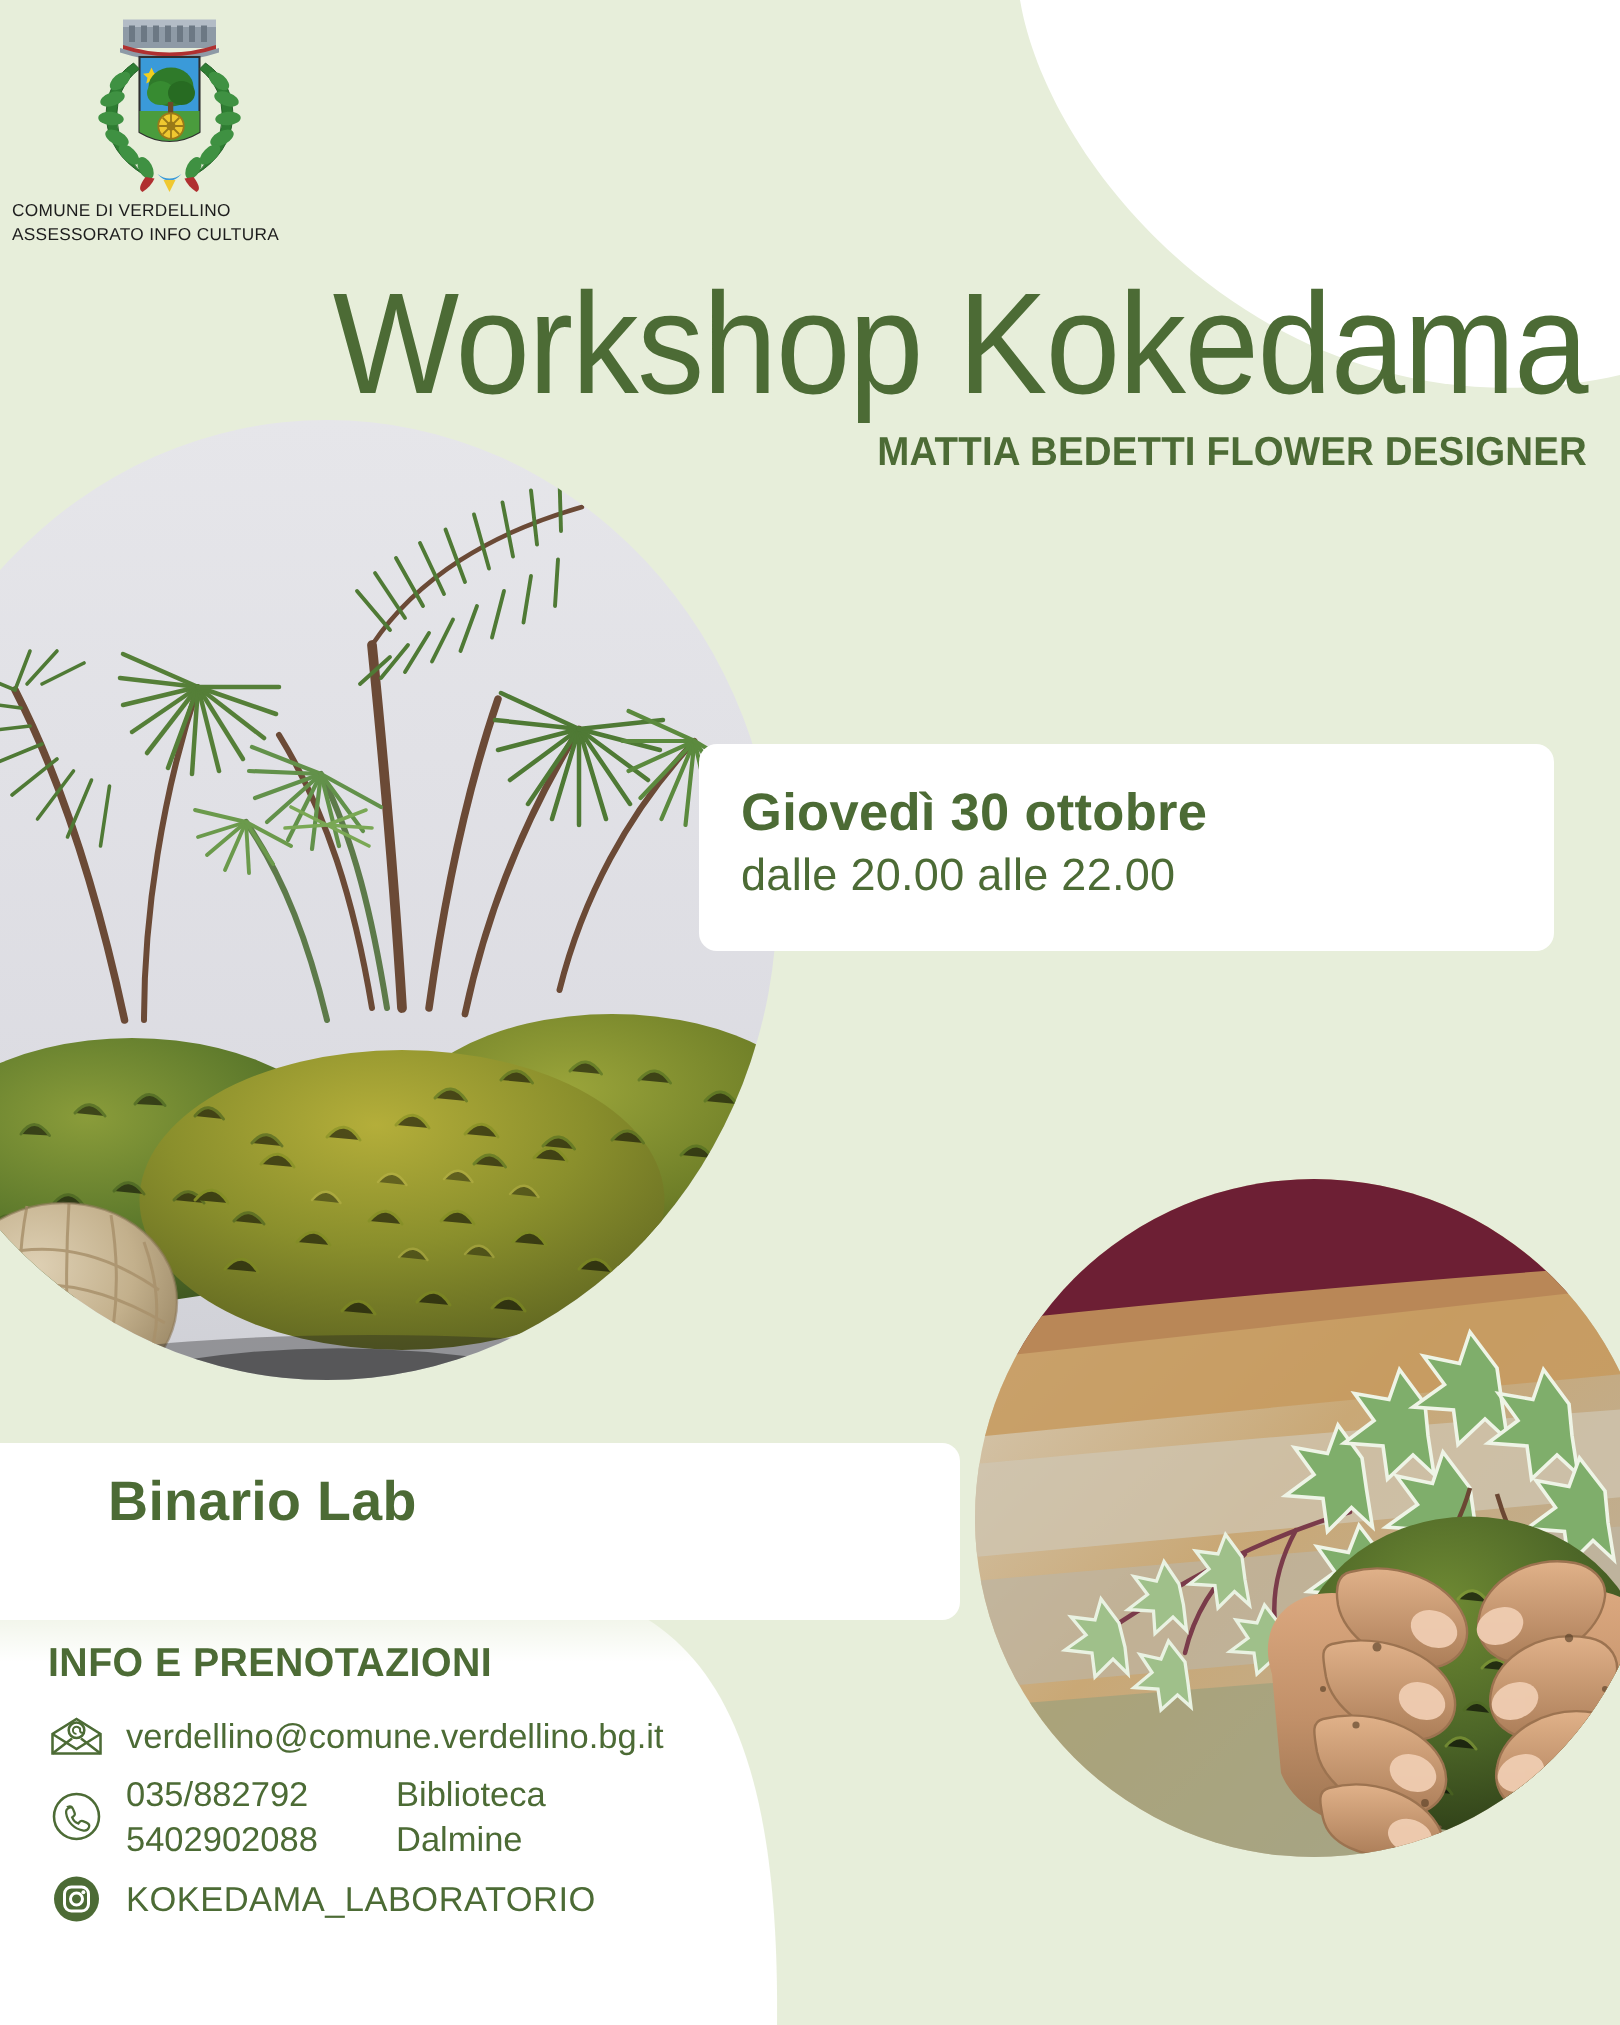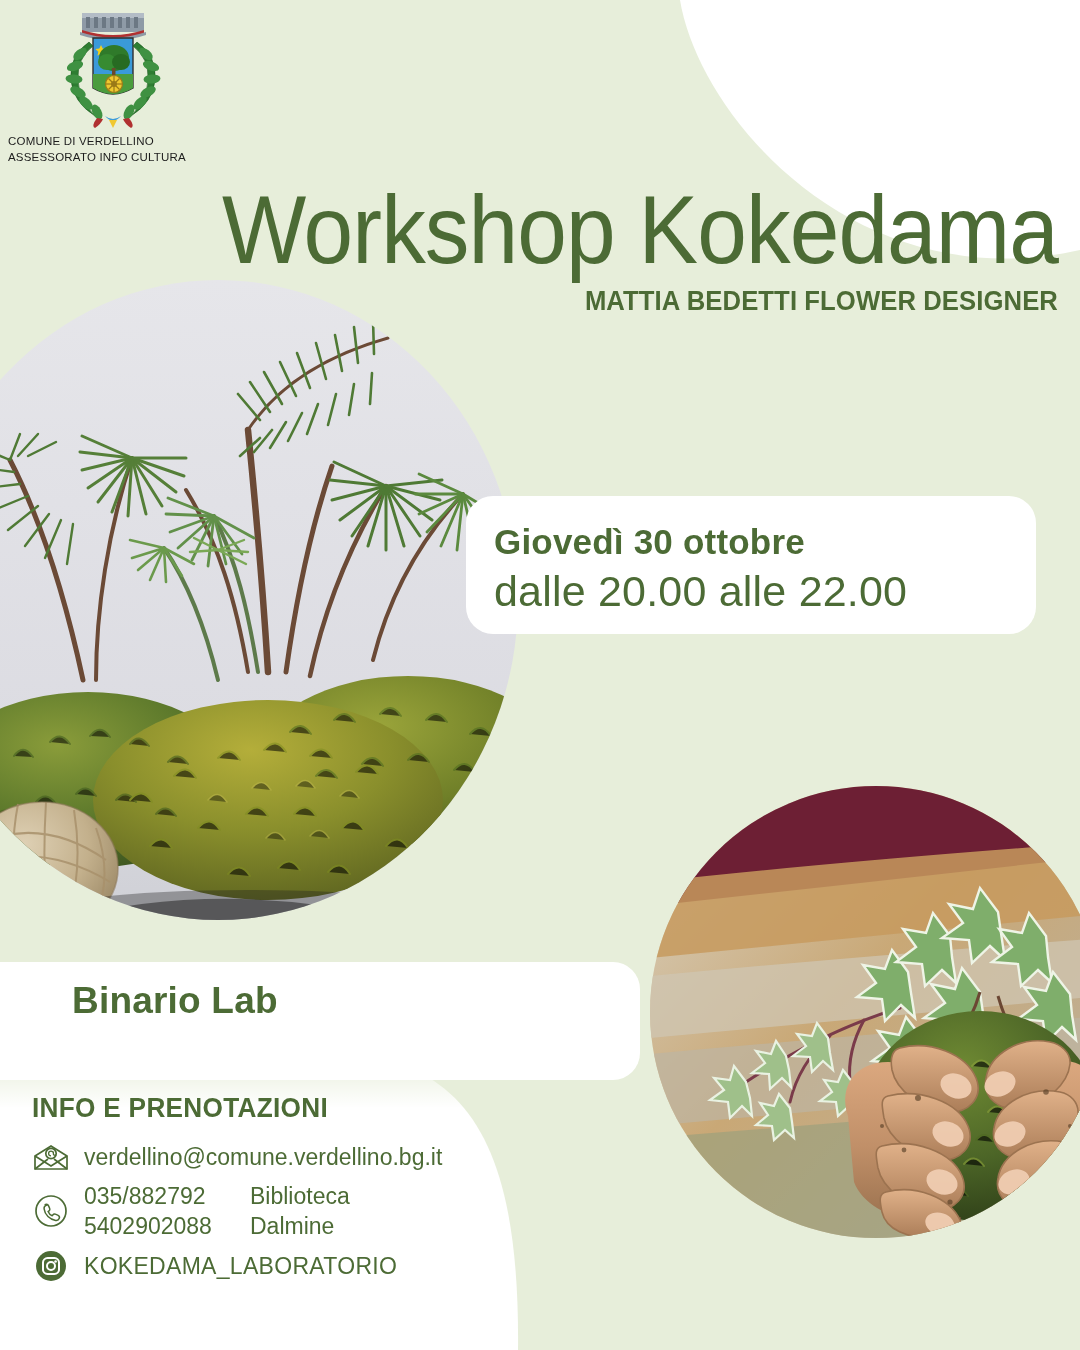--- a/index.html
+++ b/index.html
@@ -72,36 +72,36 @@
     left:-82px; top:280px; width:600px; height:640px;
   }
   .photo-hands {
     left:650px; top:786px; width:452px; height:452px;
   }
   .photo svg { display:block; width:100%; height:100%; }
 
   
   .card {
     position:absolute; background:#ffffff;
-    border-radius:27px; z-index:7;
+    border-radius:12px; z-index:7;
   }
   .card-date {
     left:466px; top:496px; width:570px; height:138px;
     padding:24px 0 0 28px;
   }
   .card-place {
     left:-60px; top:962px; width:700px; height:118px;
     padding:16px 0 0 132px;
   }
   .card-line-strong {
     font-size:35px; font-weight:bold; color:#4c6b35;
     line-height:1.25; letter-spacing:.2px; white-space:nowrap;
   }
   .card-line-reg {
-    font-size:43px; font-weight:400; color:#4c6b35;
+    font-size:30px; font-weight:400; color:#4c6b35;
     line-height:1.3; letter-spacing:.2px; white-space:nowrap;
   }
   .card-place .card-line-strong { font-size:37px; }
   .card-place .card-line-reg { font-size:34px; margin-top:4px; }
 
   
   .info {
     position:absolute; left:32px; top:1093px; z-index:8;
     color:#4c6b35;
   }
@@ -117,21 +117,21 @@
   }
   .info-row .ico {
     width:38px; height:34px; flex:0 0 38px;
     display:flex; align-items:center; justify-content:center;
   }
   .info-row .txt {
     font-size:23px; line-height:1.32; color:#4c6b35;
     white-space:nowrap;
   }
   .phone-grid { display:block; }
-  .phone-line { display:flex; gap:8px; }
+  .phone-line { display:flex; gap:22px; }
   .phone-line .num { min-width:158px; display:inline-block; }
   .info-ig .txt { letter-spacing:.3px; }
 </style>
 </head>
 <body>
 
 <div class="poster">
 
   <div class="bg-layer">
     <svg viewBox="0 0 1080 1350" xmlns="http://www.w3.org/2000/svg">

